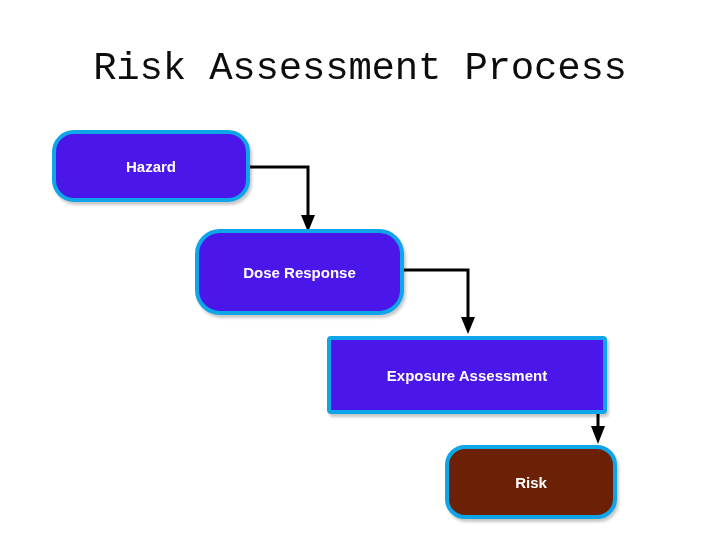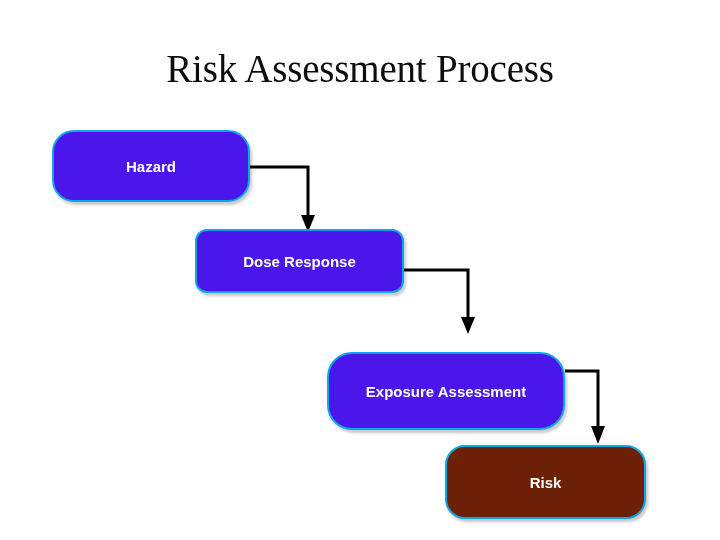--- a/index.html
+++ b/index.html
@@ -17,32 +17,32 @@
     height: 540px;
     background: #ffffff;
     overflow: hidden;
   }
   #title {
     position: absolute;
     left: 0;
     top: 46px;
     width: 720px;
     text-align: center;
-    font-family: Liberation Serif, serif;
+    font-family: Liberation Mono, monospace;
     font-size: 39px;
     font-weight: 400;
     line-height: 46px;
     color: #0d0d0d;
     letter-spacing: -0.2px;
     white-space: nowrap;
   }
   .node {
     position: absolute;
     box-sizing: border-box;
-    border: 2px solid #0ea5e9;
+    border: 4px solid #0ea5e9;
     border-radius: 20px;
     display: flex;
     align-items: center;
     justify-content: center;
     text-align: center;
     color: #ffffff;
     font-family: "Liberation Sans", sans-serif;
     font-weight: bold;
     font-size: 15px;
     line-height: 19px;
@@ -50,23 +50,23 @@
   }
   .node .label {
     display: block;
     padding: 0 8px;
   }
   .node-blue { background: #4a16ea; }
   .node-brown { background: #6c2107; }
 
   
   #node-hazard   { left: 52px;  top: 130px; width: 198px; height: 72px; border-radius: 22px; }
-  #node-dose     { left: 195px; top: 229px; width: 209px; height: 64px; border-radius: 12px; }
-  #node-exposure { left: 327px; top: 352px; width: 238px; height: 78px; border-radius: 25px; }
-  #node-risk     { left: 445px; top: 445px; width: 201px; height: 74px; border-radius: 20px; }
+  #node-dose     { left: 195px; top: 229px; width: 209px; height: 86px; border-radius: 25px; }
+  #node-exposure { left: 327px; top: 336px; width: 280px; height: 78px; border-radius: 4px; }
+  #node-risk     { left: 445px; top: 445px; width: 172px; height: 74px; border-radius: 20px; }
 
   
   .connector {
     position: absolute;
     overflow: visible;
   }
   .connector svg { display: block; overflow: visible; }
 </style>
 </head>
 <body>

